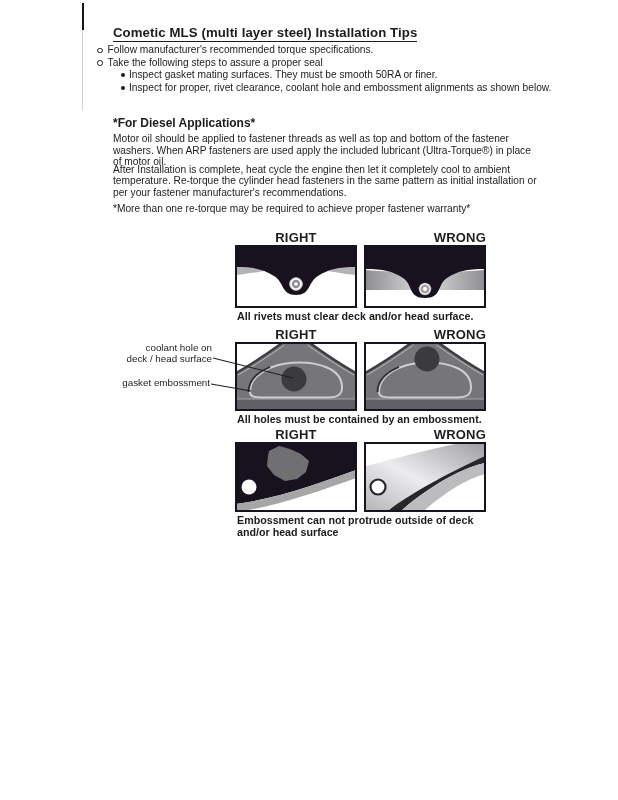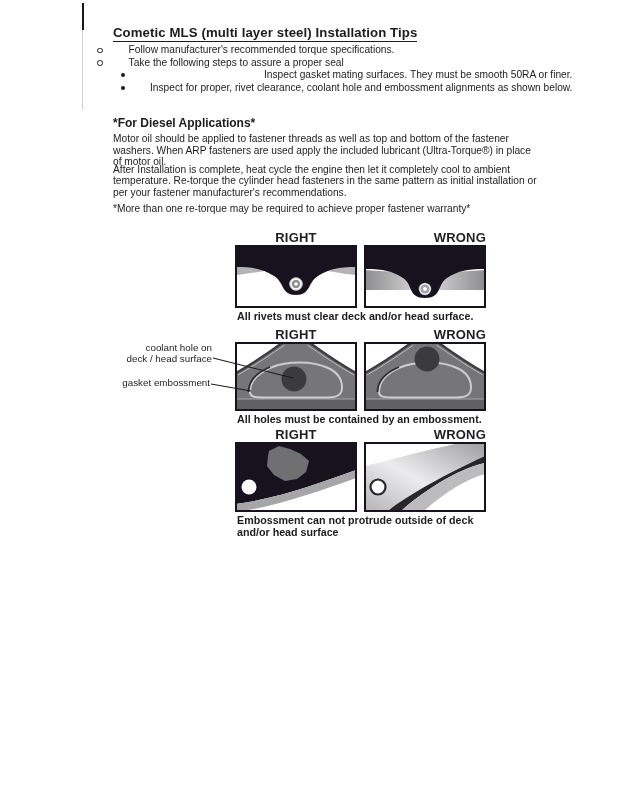--- a/index.html
+++ b/index.html
@@ -6,22 +6,22 @@
   #page{position:relative;width:618px;height:572px;background:#ffffff;overflow:hidden;
         font-family:"Liberation Sans",sans-serif;color:#1c1c1e;}
   .abs{position:absolute;}
   
   .scanline{left:82px;top:3px;width:2px;height:27px;background:#15151a;}
   .scanline-faint{left:82px;top:30px;width:1px;height:80px;background:#9a9aa0;opacity:.45;}
   
   .title{left:113px;top:25px;font-size:13.2px;font-weight:bold;letter-spacing:.1px;
          border-bottom:1.6px solid #1c1c1e;padding-bottom:1px;display:inline-block;}
   .bullets{left:97px;top:44px;font-size:10.2px;}
-  .b-row{display:flex;line-height:12.6px;gap:21px;}
-  .b-row.sub{margin-left:24px;justify-content:space-between;}
+  .b-row{display:flex;line-height:12.6px;}
+  .b-row.sub{margin-left:24px;}
   .o-dot{width:3.6px;height:3.6px;border:1px solid #1c1c1e;border-radius:50%;
          margin:3.6px 5px 0 0;flex:0 0 auto;}
   .f-dot{width:4px;height:4px;background:#1c1c1e;border-radius:50%;
          margin:3.8px 4px 0 0;flex:0 0 auto;}
   
   .diesel-heading{left:113px;top:116px;font-size:12px;font-weight:bold;}
   .para{left:113px;width:426px;font-size:10.2px;line-height:11.6px;}
   .p1{top:133px;} .p2{top:163.5px;} .p3{top:203px;}
   
   .dg-header{width:122px;text-align:center;font-size:13px;font-weight:bold;color:#1f1f23;letter-spacing:.2px;}

